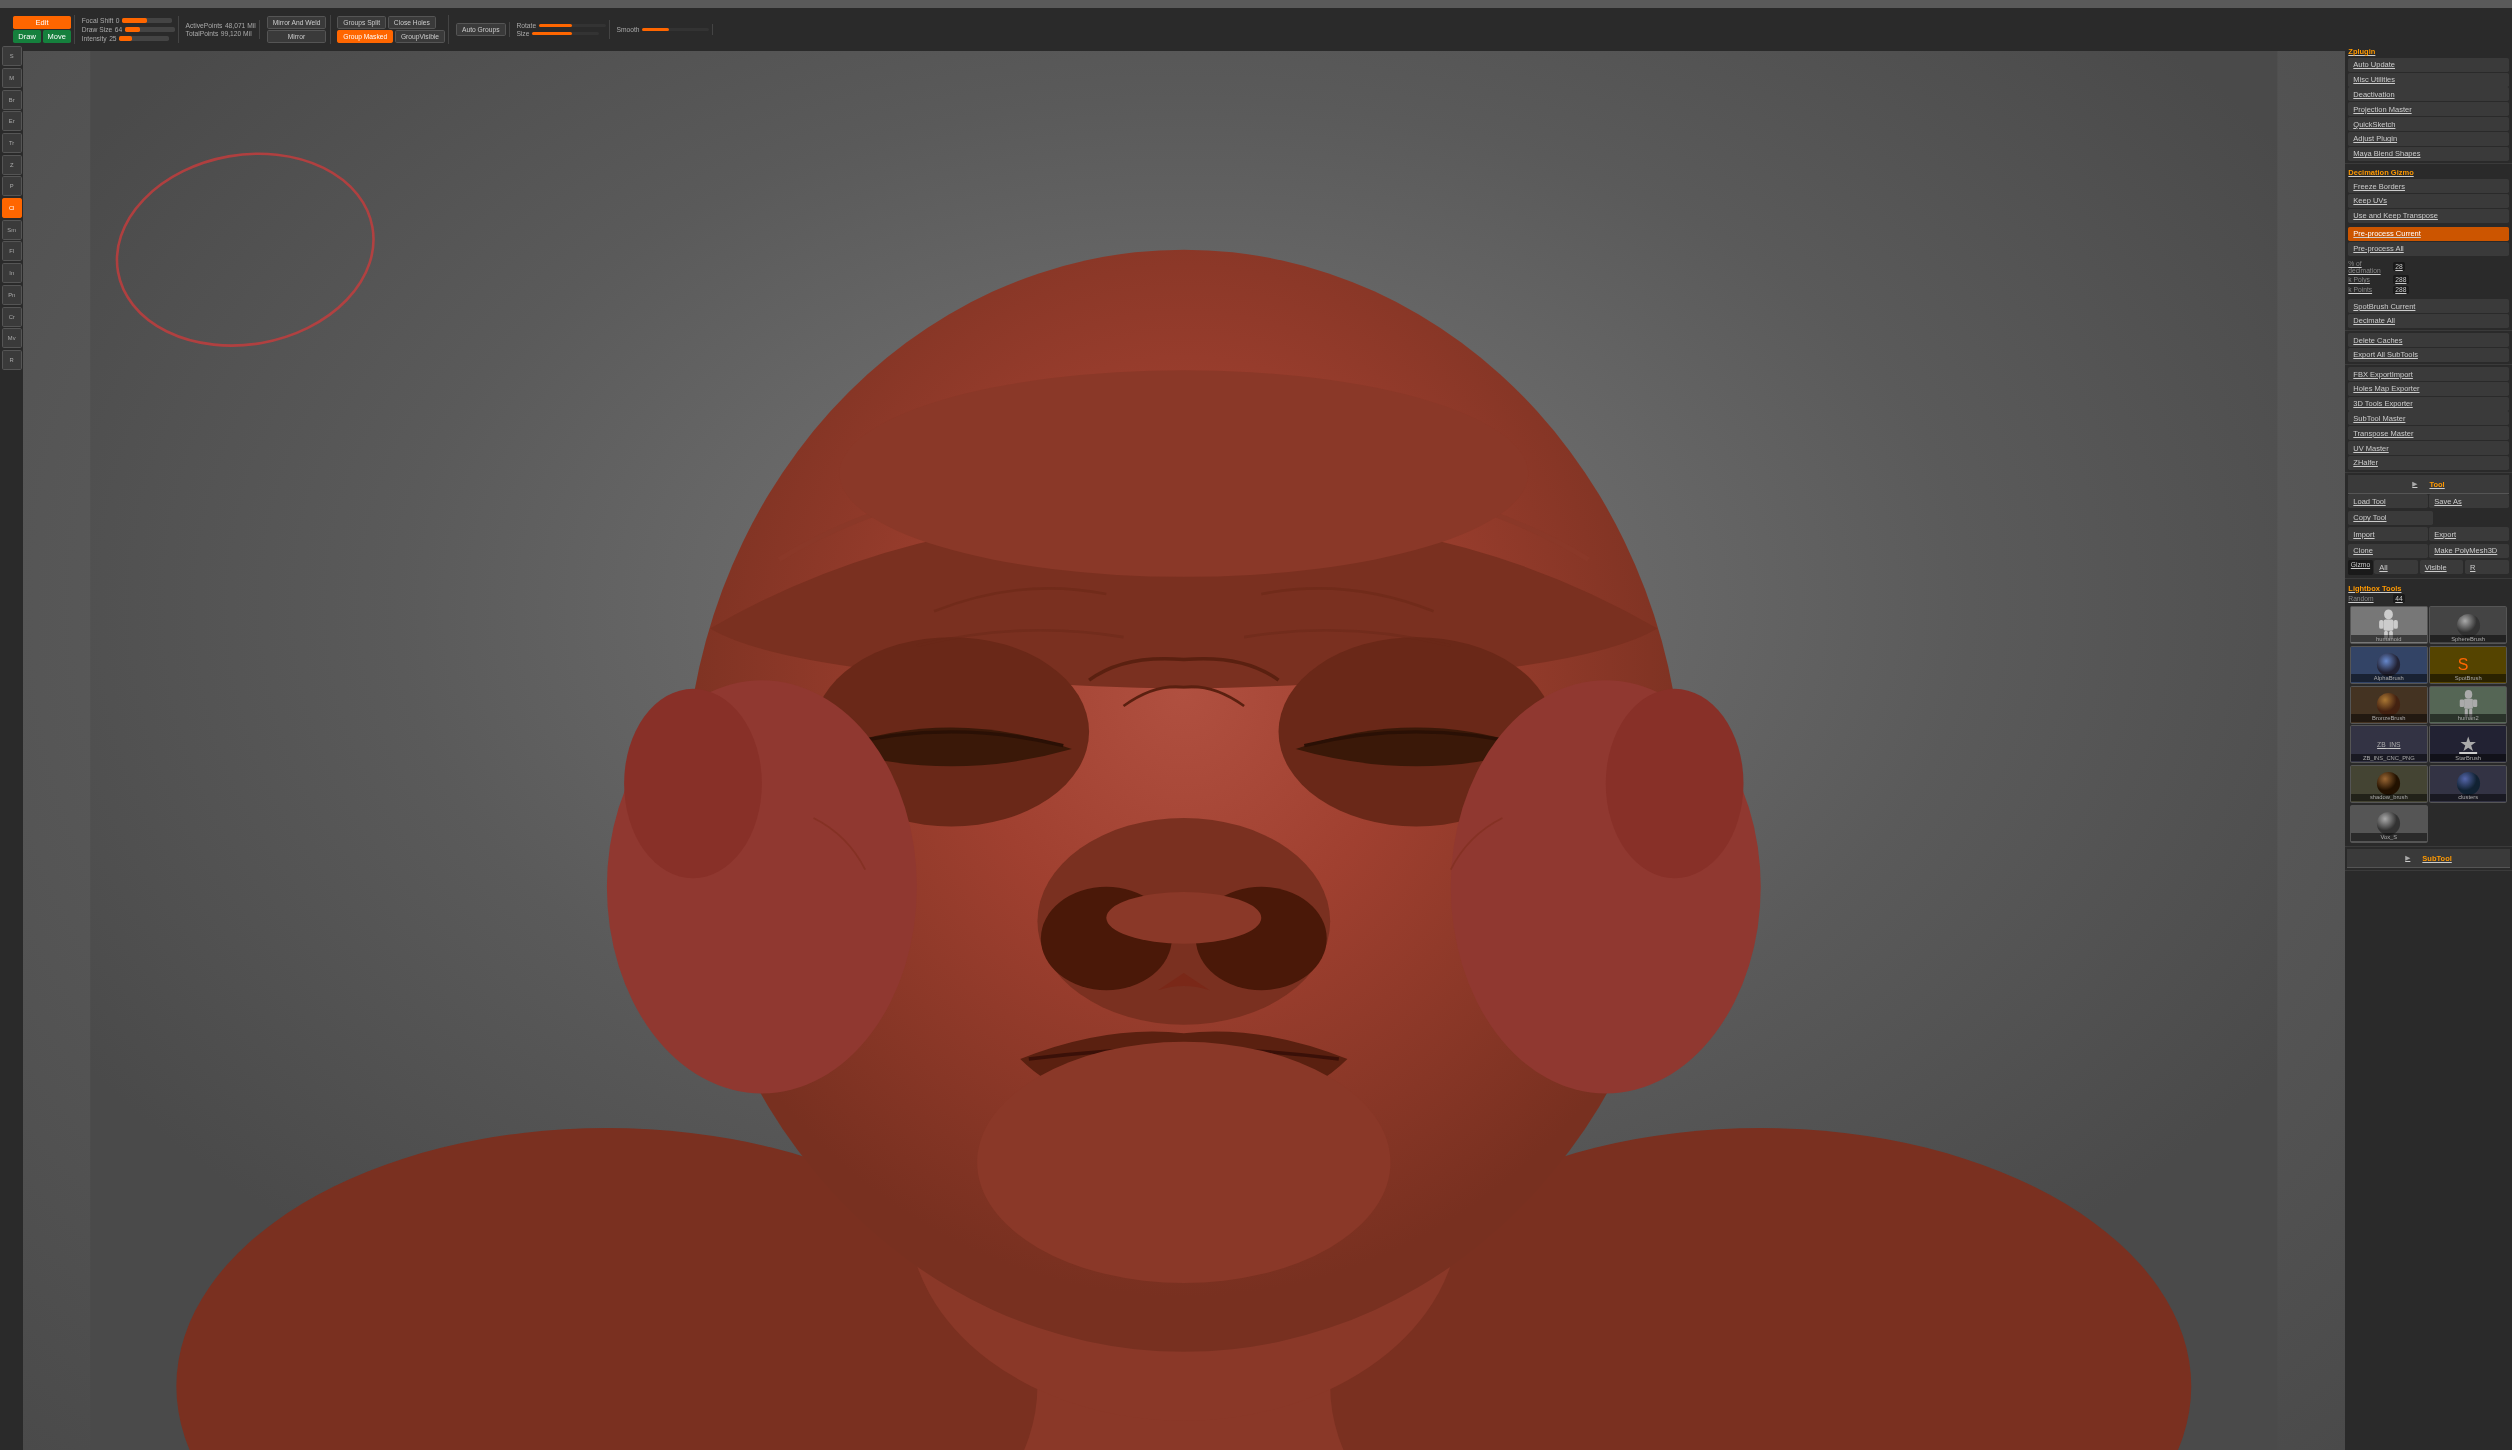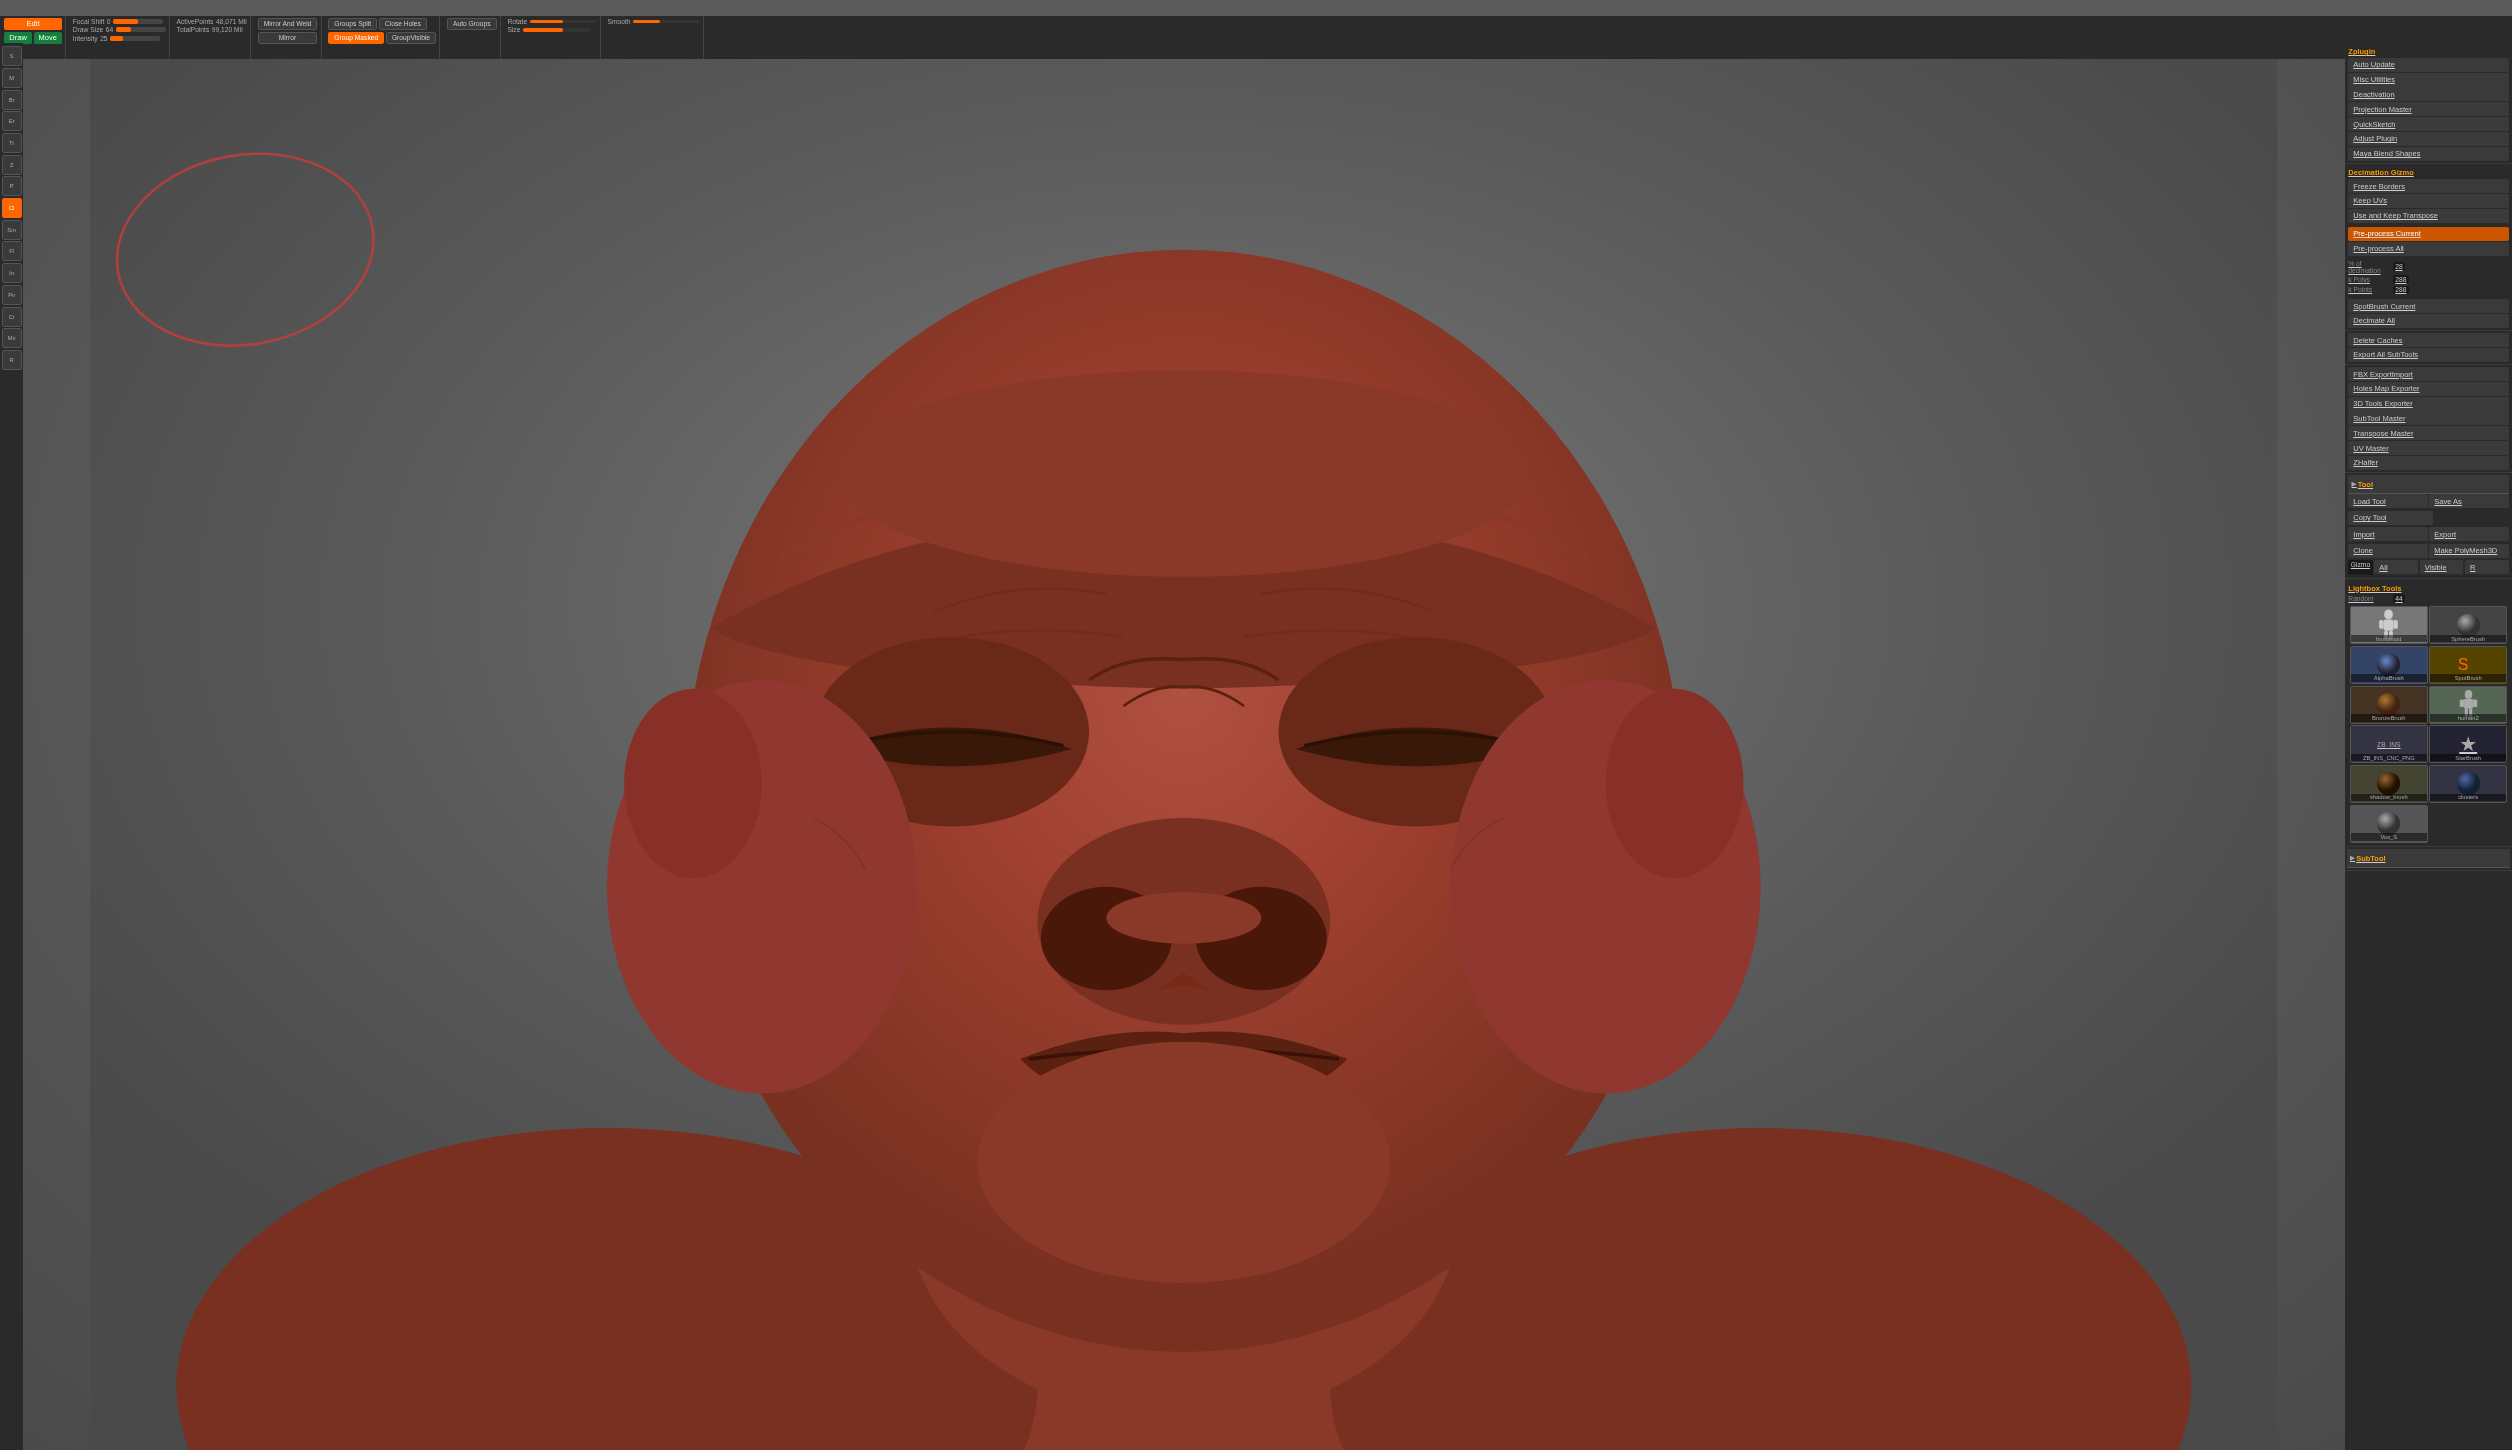--- a/index.html
+++ b/index.html
@@ -9,25 +9,26 @@
       font-size: 9.2px;
       color: #ccc;
       overflow: hidden;
       width: 1256px;
       height: 725px;
     }
 
     
     #top-toolbar {
       position: absolute;
-      top: 16px; left: 0; right: 0;
+      top: 8px; left: 0; right: 0;
       height: 43px;
       background: #2a2a2a;
       display: flex;
-      padding: 0 1px;
+      align-items: center;
+      padding: 0 10px;
       gap: 3.3px;
       z-index: 100;
     }
 
     .toolbar-group {
       display: flex;
       flex-direction: column;
       gap: 1.7px;
       padding: 1.7px 3.3px;
       border-right: 0.8px solid #444;
@@ -217,24 +218,25 @@
     #render-bg {
       position: absolute;
       top: 0; left: 0; right: 0; bottom: 0;
       background: radial-gradient(ellipse at 50% 40%, #7a7a7a 0%, #5a5a5a 60%, #4a4a4a 100%);
     }
 
     
     .tool-section-header {
       display: flex;
       align-items: center;
-      gap: 1px;
+      gap: 12px;
       background: #3a3a3a;
       padding: 2.5px 3.3px;
       border-bottom: 0.8px solid #555;
+      justify-content: center;
     }
 
     .tool-section-header .arrow {
       font-size: 6.7px;
       color: #aaa;
     }
 
     .tool-grid {
       display: grid;
       grid-template-columns: repeat(2, 1fr);

